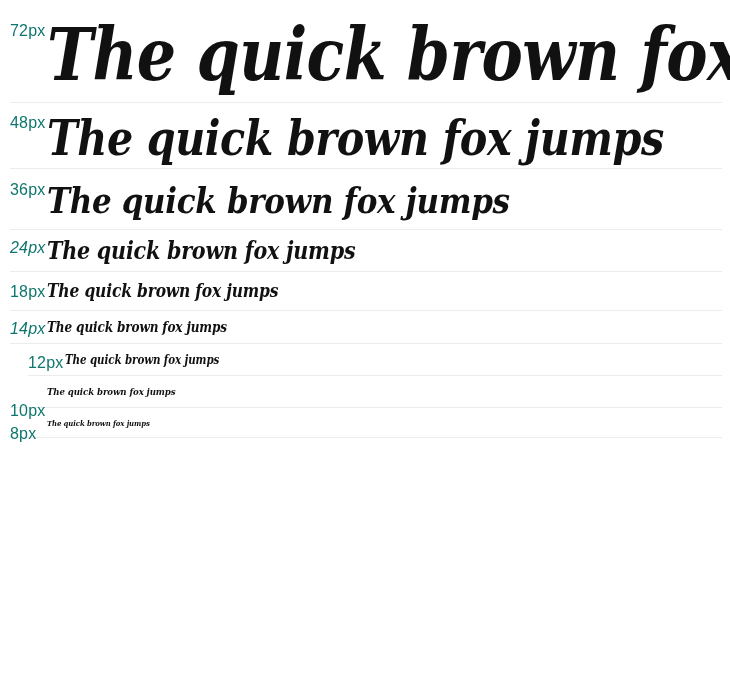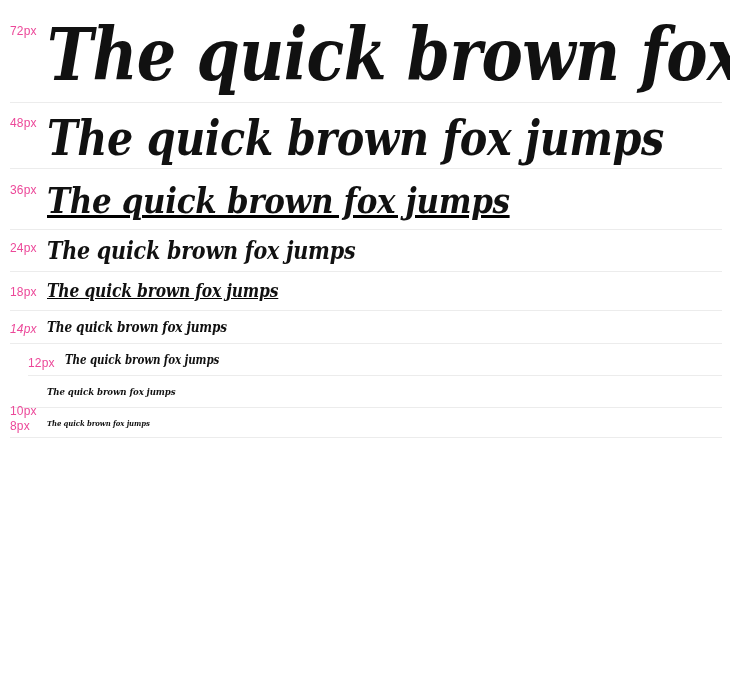--- a/index.html
+++ b/index.html
@@ -24,70 +24,70 @@
     display: flex;
     align-items: center;
     white-space: nowrap;
     overflow: visible;
   }
 
   .size-label {
     position: absolute;
     left: 0;
     top: 11px;
-    font-size: 12px;
+    font-size: 16px;
     line-height: 14px;
-    color: #ec4899;
+    color: #0f766e;
     font-family: "Liberation Sans", sans-serif;
     letter-spacing: 0.2px;
   }
 
   .sample {
     display: inline-block;
     margin-left: 37px;
     color: #111111;
     font-family: "DejaVu Serif", serif;
     font-style: italic;
     font-weight: 700;
     line-height: 1;
     transform: scaleX(0.86);
     transform-origin: left center;
     letter-spacing: -0.01em;
   }
 
   
   .row-72 { height: 103px; }
   .row-48 { height: 66px; }
-  .row-36 { height: 61px; text-decoration: underline; }
+  .row-36 { height: 61px; }
   .row-24 { height: 42px; }
-  .row-18 { height: 39px; text-decoration: underline; }
+  .row-18 { height: 39px; }
   .row-14 { height: 33px; }
   .row-12 { height: 32px; margin-left: 28px; }
   .row-10 { height: 32px; }
   .row-8  { height: 30px; }
 
   .row-72 .sample { font-size: 72px; margin-top: 8px; }
   .row-48 .sample { font-size: 48px; margin-top: 4px; }
   .row-36 .sample { font-size: 36px; margin-top: 2px; }
   .row-24 .sample { font-size: 24px; }
   .row-18 .sample { font-size: 18px; }
   .row-14 .sample { font-size: 14px; }
   .row-12 .sample { font-size: 12px; }
   .row-10 .sample { font-size: 10px; }
   .row-8  .sample { font-size: 8px; }
 
   .row-72 .size-label { top: 24px; }
   .row-48 .size-label { top: 13px; }
   .row-36 .size-label { top: 14px; }
-  .row-24 .size-label { top: 11px; }
+  .row-24 .size-label { top: 11px; font-style: italic; }
   .row-18 .size-label { top: 13px; }
   .row-14 .size-label { top: 11px; font-style: italic; }
   .row-12 .size-label { top: 12px; }
   .row-10 .size-label { top: 28px; }
-  .row-8  .size-label { top: 11px; }
+  .row-8  .size-label { top: 19px; }
 </style>
 </head>
 <body>
 
 <div class="specimen">
 
   <div class="row row-72">
     <span class="size-label">72px</span>
     <span class="sample">The quick brown fox jumps</span>
   </div>

